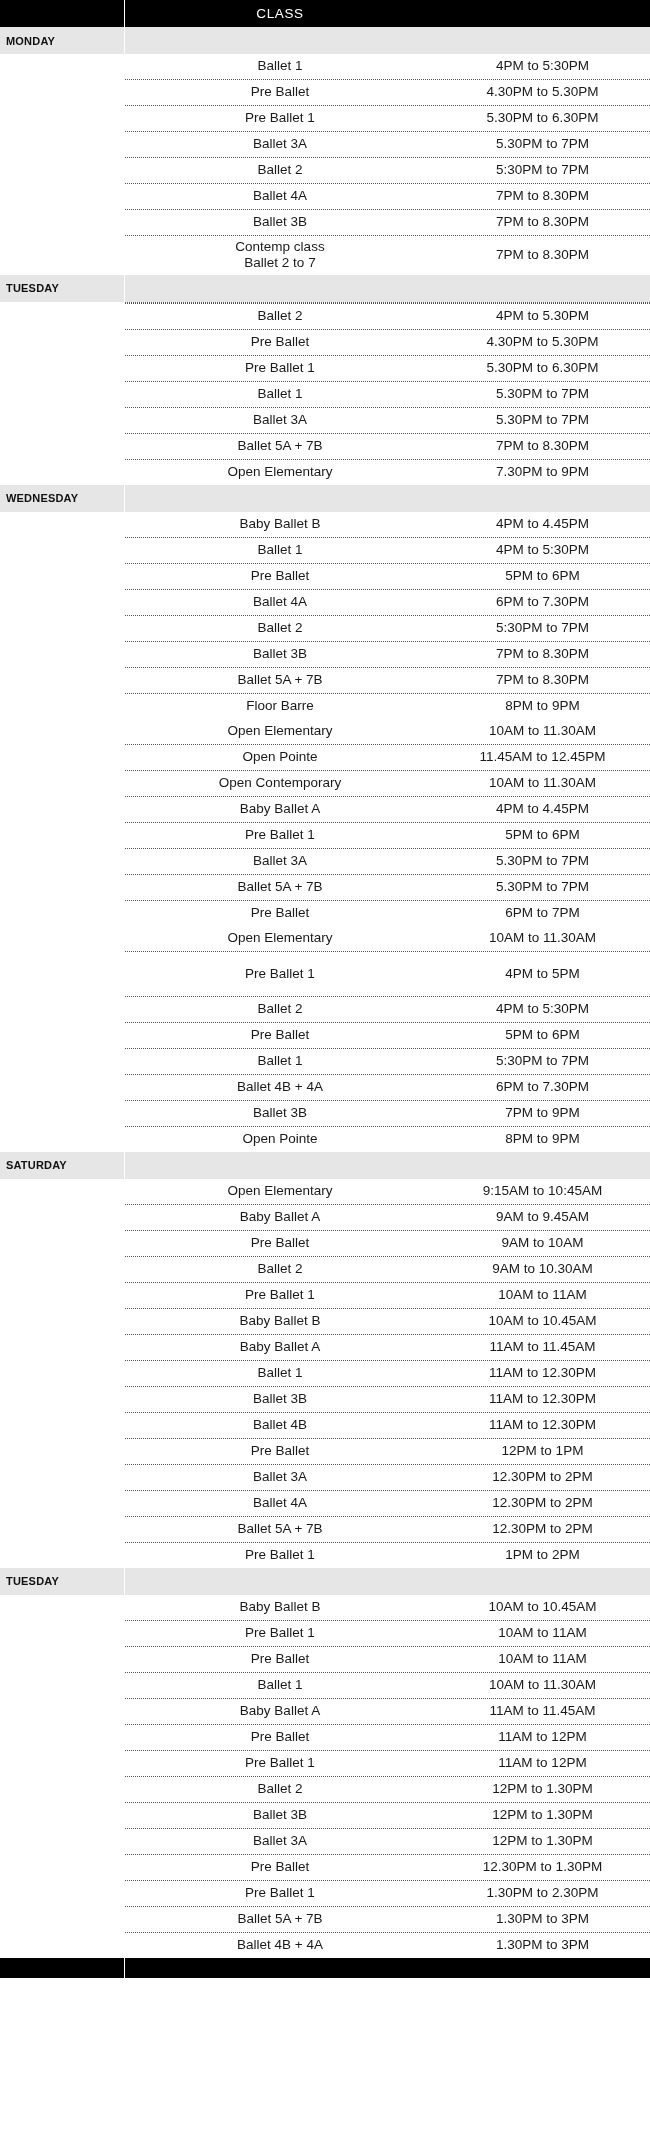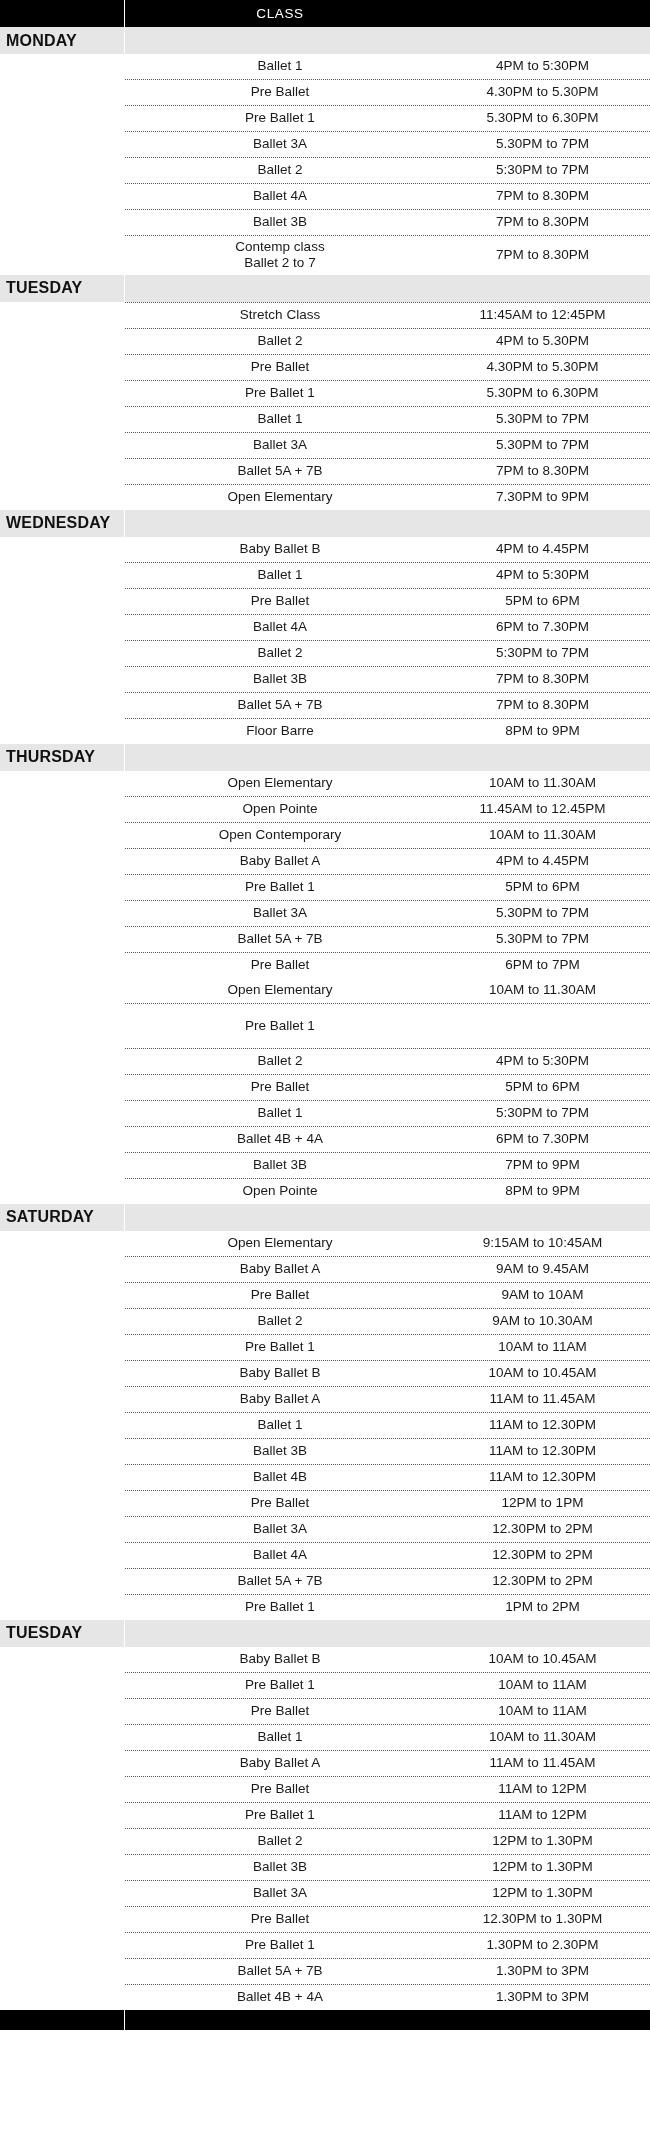--- a/index.html
+++ b/index.html
@@ -62,21 +62,21 @@
     color: #ffffff;
   }
 
   
   .day-band {
     background: #e6e6e6;
     height: 27px;
   }
   .day-band .col-day {
     padding-left: 6px;
-    font-size: 16px;
+    font-size: 11px;
     font-weight: bold;
     letter-spacing: 0.2px;
     color: #111111;
   }
   .day-band .col-day-divider {
     border-right: 1px solid #ffffff;
   }
 
   
   .class-row {
@@ -215,25 +215,20 @@
       </div>
       <div class="row day-band">
         <div class="col-day col-day-divider">TUESDAY</div>
         <div class="col-class"></div>
         <div class="col-time"></div>
       </div>
       <div class="dotted-wrap">
         <div class="spacer-left"></div>
         <div class="dotted-line"></div>
       </div>
-      <div class="row class-row">
-        <div class="col-day"></div>
-        <div class="col-class">Stretch Class</div>
-        <div class="col-time">11:45AM to 12:45PM</div>
-      </div>
       <div class="dotted-wrap">
         <div class="spacer-left"></div>
         <div class="dotted-line"></div>
       </div>
       <div class="row class-row">
         <div class="col-day"></div>
         <div class="col-class">Ballet 2</div>
         <div class="col-time">4PM to 5.30PM</div>
       </div>
       <div class="dotted-wrap">
@@ -356,25 +351,20 @@
       </div>
       <div class="dotted-wrap">
         <div class="spacer-left"></div>
         <div class="dotted-line"></div>
       </div>
       <div class="row class-row">
         <div class="col-day"></div>
         <div class="col-class">Floor Barre</div>
         <div class="col-time">8PM to 9PM</div>
       </div>
-      <div class="row day-band">
-        <div class="col-day col-day-divider">THURSDAY</div>
-        <div class="col-class"></div>
-        <div class="col-time"></div>
-      </div>
       <div class="row class-row">
         <div class="col-day"></div>
         <div class="col-class">Open Elementary</div>
         <div class="col-time">10AM to 11.30AM</div>
       </div>
       <div class="dotted-wrap">
         <div class="spacer-left"></div>
         <div class="dotted-line"></div>
       </div>
       <div class="row class-row">
@@ -441,20 +431,21 @@
         <div class="col-class">Open Elementary</div>
         <div class="col-time">10AM to 11.30AM</div>
       </div>
       <div class="dotted-wrap">
         <div class="spacer-left"></div>
         <div class="dotted-line"></div>
       </div>
       <div class="row class-row row-xtall">
         <div class="col-day"></div>
         <div class="col-class">Pre Ballet 1</div>
+        <div class="col-time">4PM to 5PM</div>
       </div>
       <div class="dotted-wrap">
         <div class="spacer-left"></div>
         <div class="dotted-line"></div>
       </div>
       <div class="row class-row">
         <div class="col-day"></div>
         <div class="col-class">Ballet 2</div>
         <div class="col-time">4PM to 5:30PM</div>
       </div>

